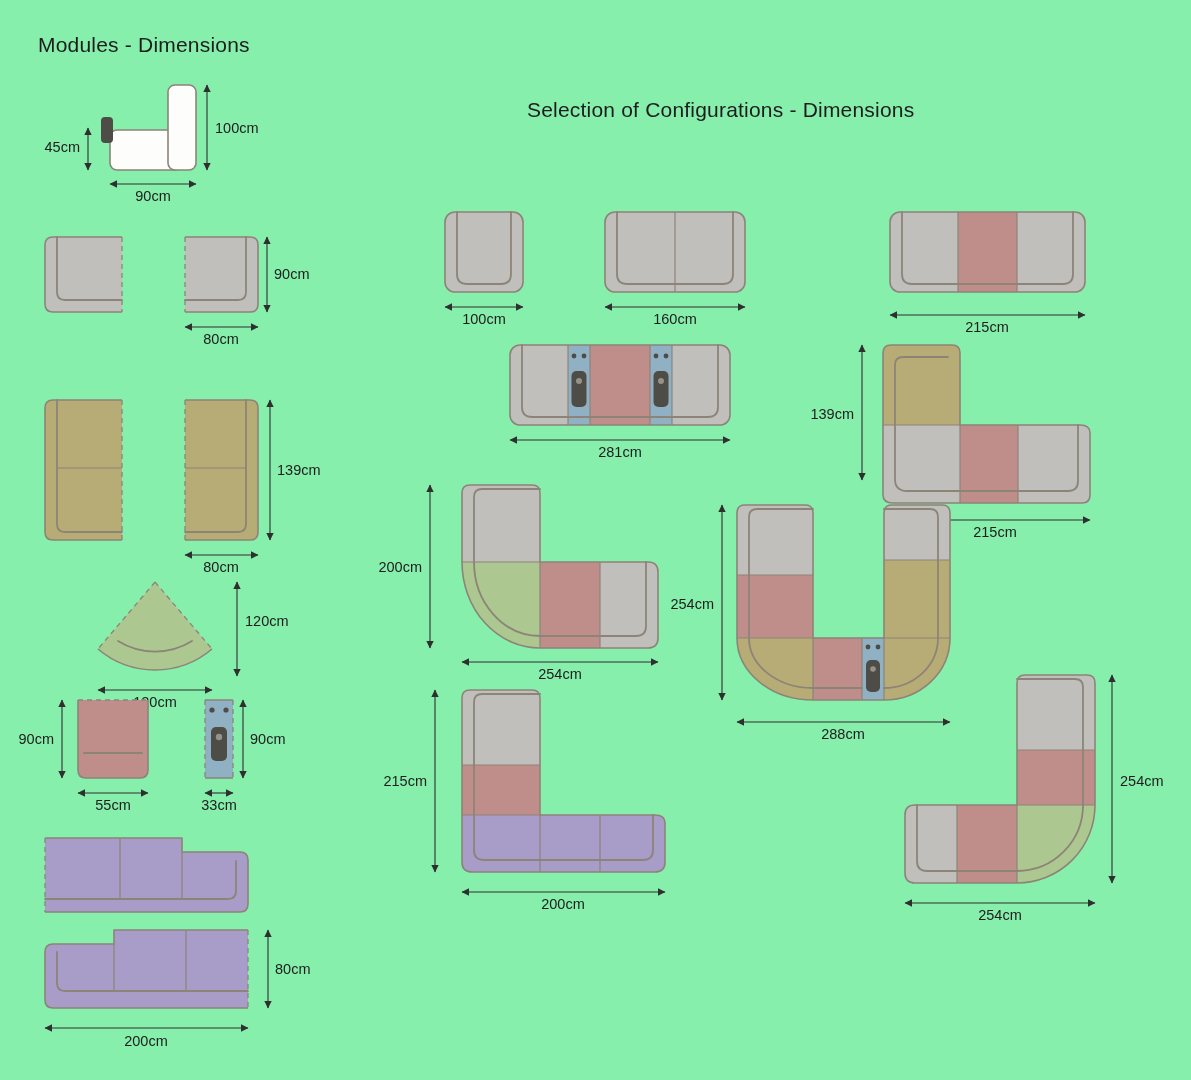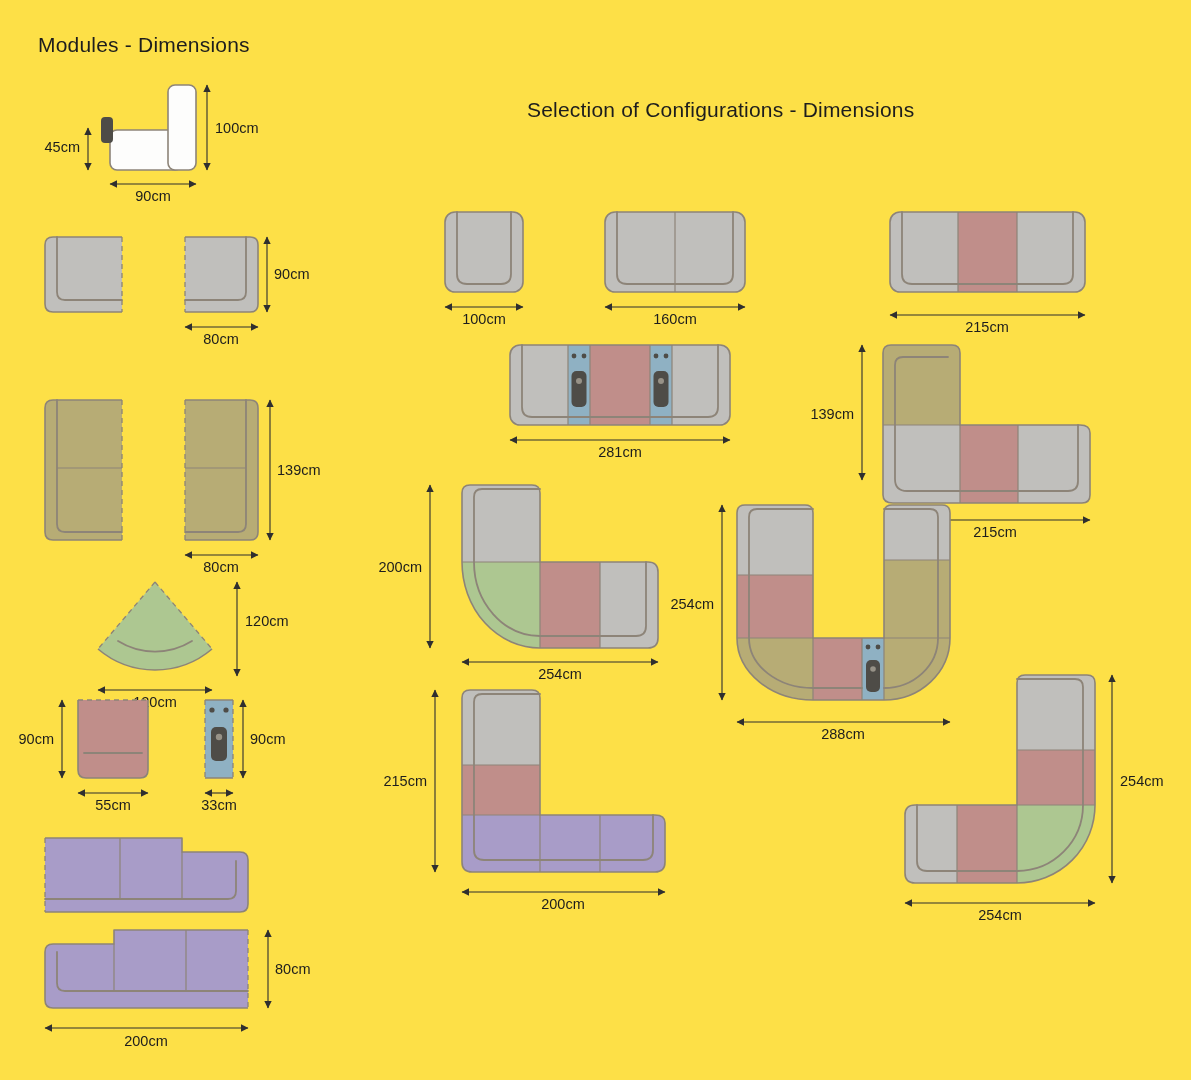--- a/index.html
+++ b/index.html
@@ -1,16 +1,16 @@
 <!DOCTYPE html>
 <html style="--line: #8d8478; --dim: #2f2f2f; --c_gray: #c0bfbc; --c_tan: #b7ac75; --c_green: #adc791; --c_red: #c08e8a; --c_blue: #8fb1c3; --c_purple: #a89cc8; --c_dark: #4e4c47; --c_light: #979287; --c_white: #fdfdfc;"><head>
 <meta charset="utf-8">
 <style>
   html,body{margin:0;padding:0;background:#ffffff}
-  .page{width:1191px;height:1080px;position:relative;background:#fde047;font-family:"Liberation Sans","DejaVu Sans",sans-serif}
+  .page{width:1191px;height:1080px;position:relative;background:#86efac;font-family:"Liberation Sans","DejaVu Sans",sans-serif}
   svg{display:block}
   text{fill:#1d1d1d;font-family:"Liberation Sans","DejaVu Sans",sans-serif}
   .t-title{font-size:21px;letter-spacing:.2px}
   .t-dim{font-size:14.5px}
   .s{stroke:var(--line);stroke-width:1.6;stroke-linejoin:round}
   .o{fill:none;stroke:var(--line);stroke-width:1.6;stroke-linejoin:round}
   .od{fill:none;stroke:var(--line);stroke-width:1.3;stroke-dasharray:5 4}
   .inner{fill:none;stroke:var(--line);stroke-width:1.8;stroke-linecap:round}
   .seam{fill:none;stroke:var(--line);stroke-width:1.2}
   .dim{stroke:var(--dim);stroke-width:1.1}

